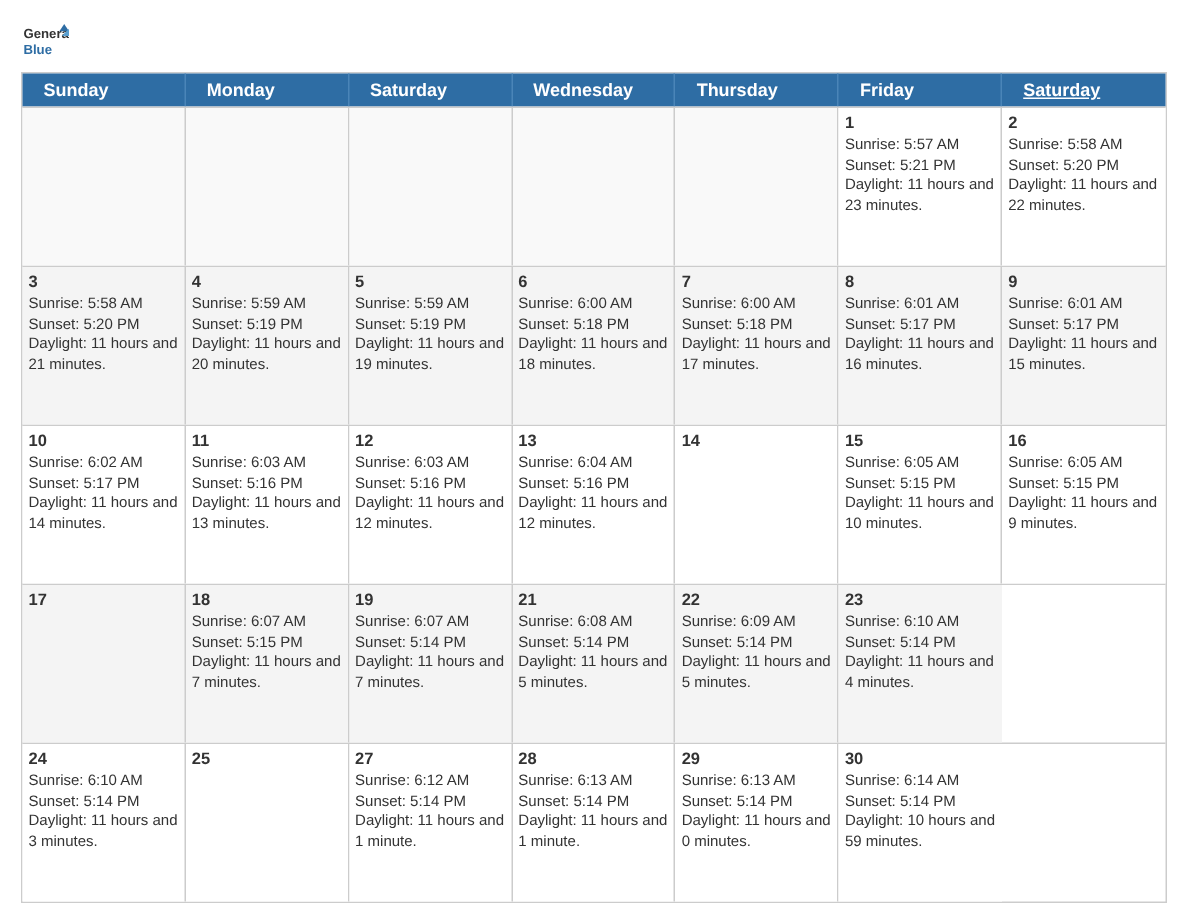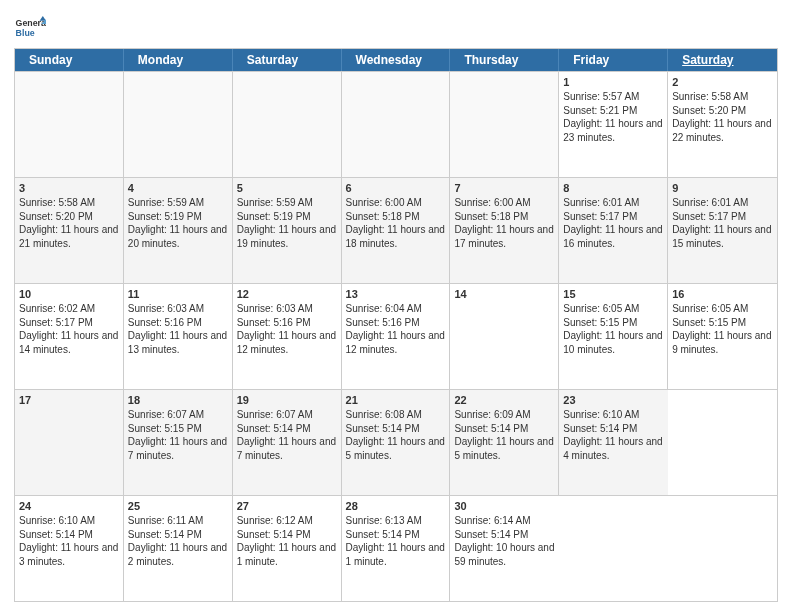--- a/index.html
+++ b/index.html
@@ -295,38 +295,41 @@
         <div class="cal-row">
           <div class="cal-cell">
             <span class="day-num">24</span>
             <div class="day-info">Sunrise: 6:10 AM
 Sunset: 5:14 PM
 Daylight: 11 hours
 and 3 minutes.</div>
           </div>
           <div class="cal-cell">
             <span class="day-num">25</span>
-            <div class="day-info">Sunrise: 6:11 AM
-Sunset: 5:14 PM
-Daylight: 11 hours
-and 2 minutes.</div>
           </div>
           <div class="cal-cell">
             <span class="day-num">27</span>
             <div class="day-info">Sunrise: 6:12 AM
 Sunset: 5:14 PM
 Daylight: 11 hours
 and 1 minute.</div>
           </div>
           <div class="cal-cell">
             <span class="day-num">28</span>
             <div class="day-info">Sunrise: 6:13 AM
 Sunset: 5:14 PM
 Daylight: 11 hours
 and 1 minute.</div>
+          </div>
+          <div class="cal-cell">
+            <span class="day-num">29</span>
+            <div class="day-info">Sunrise: 6:13 AM
+Sunset: 5:14 PM
+Daylight: 11 hours
+and 0 minutes.</div>
           </div>
           <div class="cal-cell">
             <span class="day-num">30</span>
             <div class="day-info">Sunrise: 6:14 AM
 Sunset: 5:14 PM
 Daylight: 10 hours
 and 59 minutes.</div>
           </div>
         </div>
       </div>

